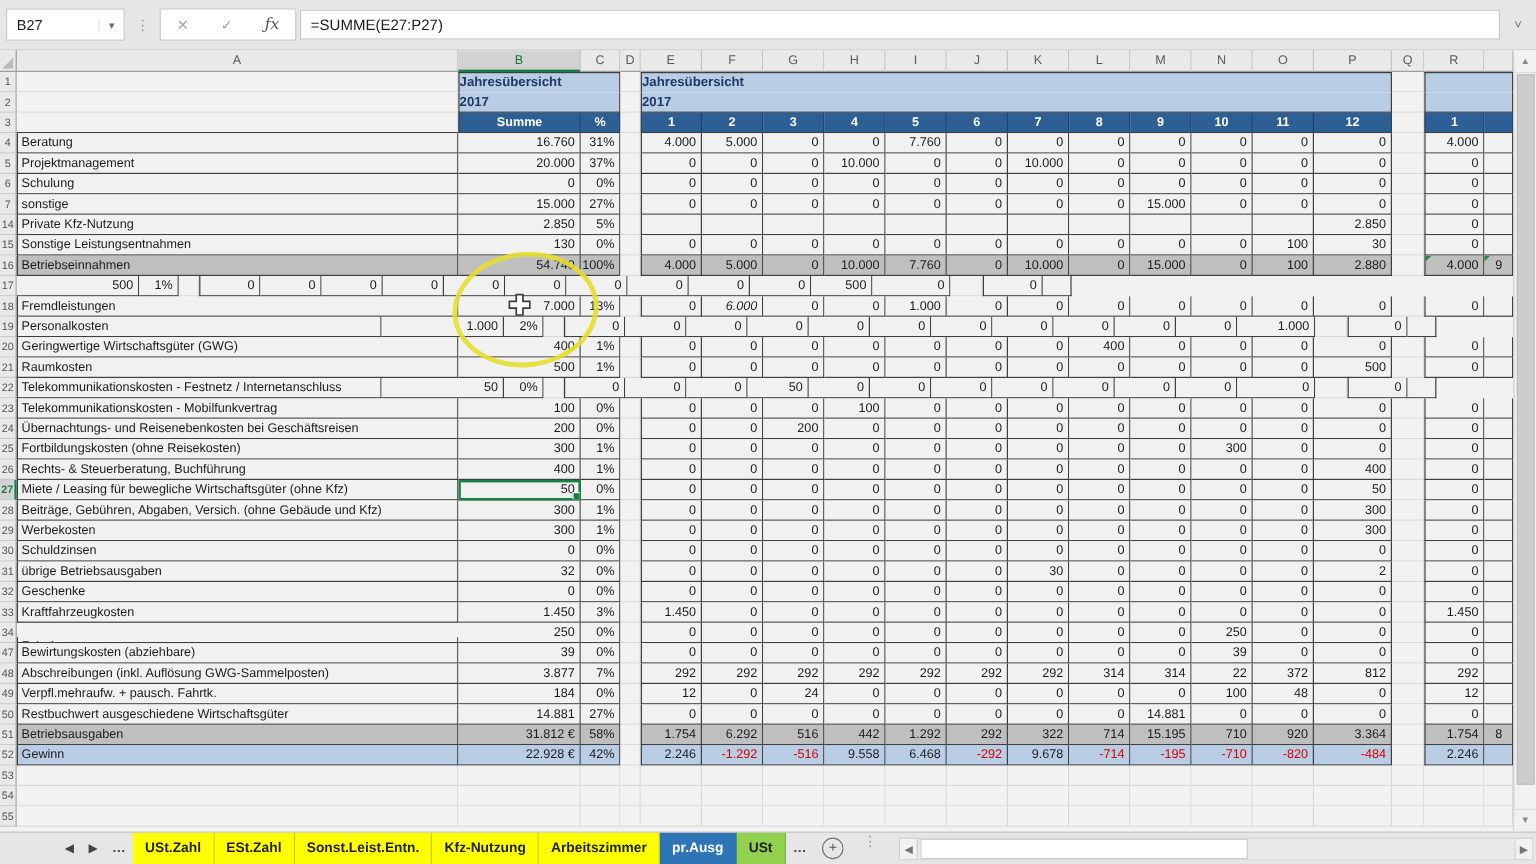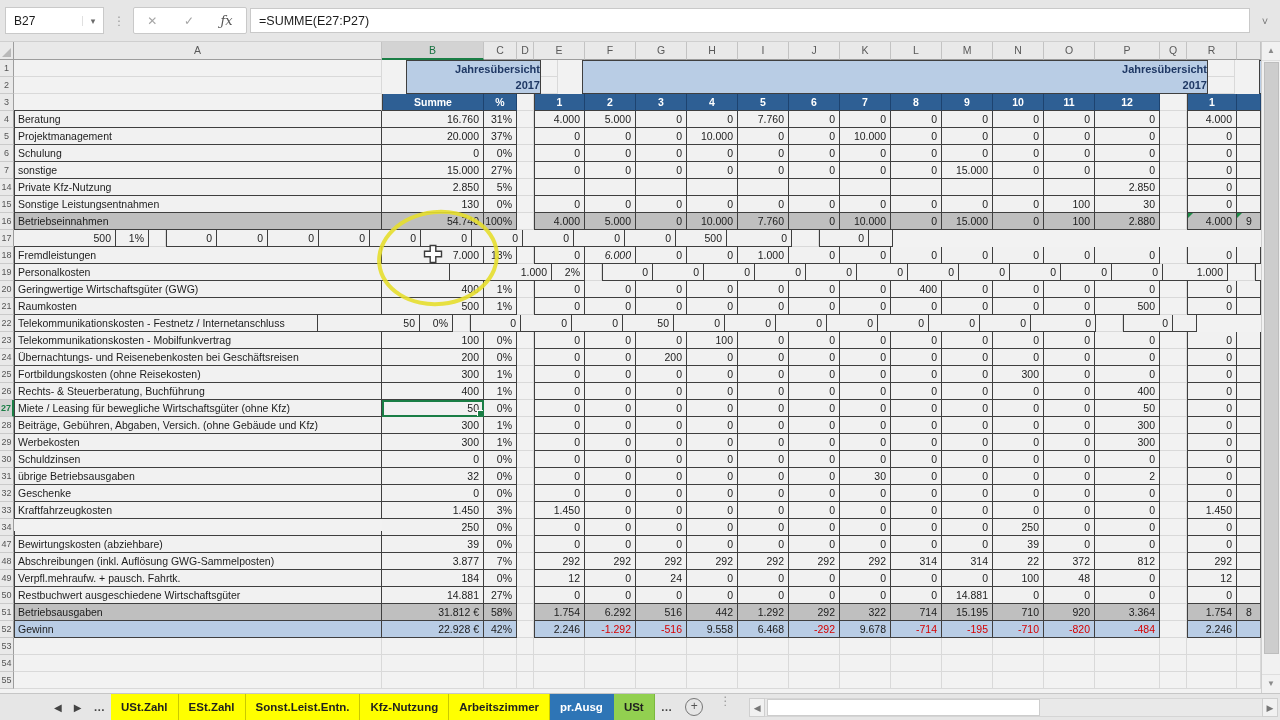--- a/index.html
+++ b/index.html
@@ -35,22 +35,22 @@
   .gut{background:#e9e9e9;border-right:1px solid #9d9d9d;border-bottom:1px solid #cacaca;
        color:#555;font-size:9px;text-align:center;line-height:16px;}
   .gut.gutsel{background:#d3d3d3;color:#1a7e45;font-weight:bold;border-right:2px solid #1a7e45;}
   .gl{background:#f2f2f2;border-right:1px solid #d9d9d9;border-bottom:1px solid #d9d9d9;}
   .glb{border-bottom:1px solid #3f3f3f;}
   .bord{background:#f1f1f1;border-right:1px solid #3f3f3f;border-bottom:1px solid #3f3f3f;
         font-size:10.5px;line-height:16px;}
   .bord.first{border-left:1px solid #3f3f3f;}
   .lab{padding-left:3px;text-align:left;}
   .num{padding-right:4px;text-align:right;}
-  .band{background:#b9cde5;color:#1f3864;font-weight:bold;font-size:11px;text-align:right;
-        line-height:17px;border-left:1px solid #3f3f3f;border-right:1px solid #3f3f3f;margin-left:24px;}
+  .band{background:#b9cde5;color:#1f3864;font-weight:bold;font-size:11px;text-align:left;
+        line-height:17px;border-left:1px solid #3f3f3f;border-right:1px solid #3f3f3f;}
   .band.b1{border-top:1px solid #3f3f3f;}
   .band.b2{border-bottom:1px solid #3f3f3f;}
   .dk{background:#2e5f94;color:#fff;font-weight:bold;font-size:10.5px;text-align:center;
       line-height:16px;border-right:1px solid #1d4370;border-bottom:1px solid #3f3f3f;}
   .dk.first{border-left:1px solid #3f3f3f;}
   .gray{background:#bfbfbf;}
   .blue{background:#b9cde5;}
   .neg{color:#d60000;}
   .selcell{position:relative;outline:2px solid #1a7e45;outline-offset:-2px;z-index:5;}
   .handle{position:absolute;right:-1px;bottom:-1px;width:5px;height:5px;background:#1a7e45;border:1px solid #fff;}
@@ -365,21 +365,21 @@
         <div class="c bord num" style="width: 51px;">0</div>
         <div class="c bord num" style="width: 51px;">0</div>
         <div class="c bord num" style="width: 51px;">0</div>
         <div class="c bord num" style="width: 65px;">0</div>
         <div class="c gl" style="width: 27px;"></div>
         <div class="c bord first num" style="width: 50px;">0</div>
         <div class="c bord lab" style="width: 24px; padding-left: 9px;"></div>
       </div>
       <div class="row">
         <div class="c gut" style="width: 14px;">19</div>
-        <div class="c bord first lab" style="width: 436px;">Personalkosten</div>
+        <div class="c bord first lab" style="width: 304px;">Personalkosten</div>
         <div class="c bord num" style="width: 102px;">1.000</div>
         <div class="c bord num" style="width: 33px;">2%</div>
         <div class="c gl" style="width: 17px;"></div>
         <div class="c bord num first" style="width: 51px;">0</div>
         <div class="c bord num" style="width: 51px;">0</div>
         <div class="c bord num" style="width: 51px;">0</div>
         <div class="c bord num" style="width: 51px;">0</div>
         <div class="c bord num" style="width: 51px;">0</div>
         <div class="c bord num" style="width: 51px;">0</div>
         <div class="c bord num" style="width: 51px;">0</div>

